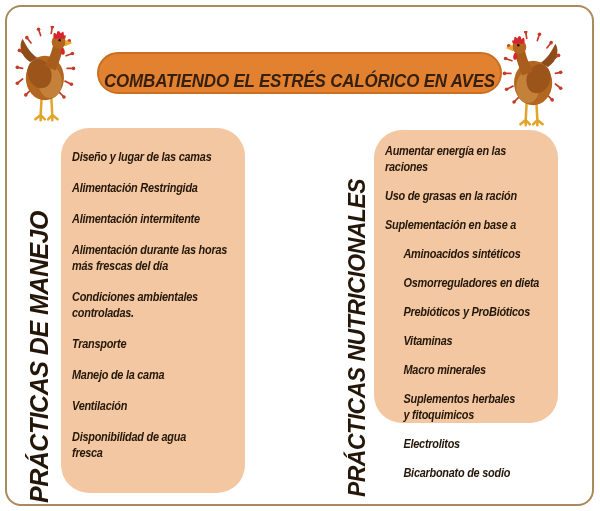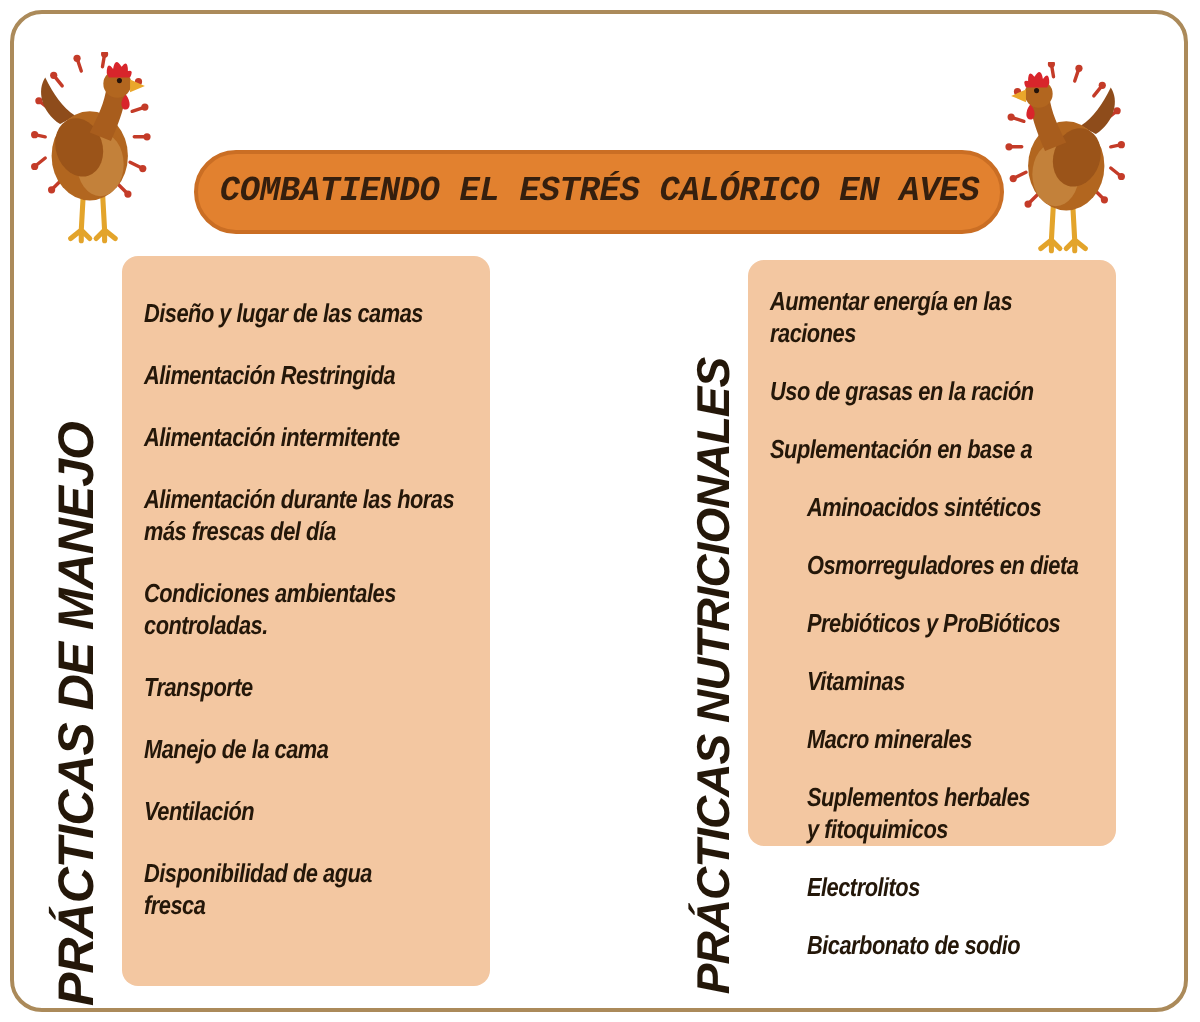--- a/index.html
+++ b/index.html
@@ -7,26 +7,26 @@
     width: 600px; height: 511px; position: relative; overflow: hidden;
     background: #ffffff;
     font-family: "Liberation Sans", sans-serif;
   }
   .frame {
     position: absolute; left: 5px; top: 5px; right: 6px; bottom: 5px;
     border: 2px solid var(--frame-border, #ab8a5a);
     border-radius: 16px;
   }
   .title-pill {
-    position: absolute; left: 97px; top: 75px; width: 405px; height: 42px;
+    position: absolute; left: 97px; top: 52px; width: 405px; height: 42px;
     box-sizing: border-box;
     background: var(--pill-bg, #e2812f);
     border: 2px solid var(--pill-border, #ca6e24);
     border-radius: 21px;
-    display: flex; align-items: center; justify-content: center; font-family: Liberation Mono, monospace;
+    display: flex; align-items: flex-end; justify-content: center;
   }
   .title-pill span {
     font-weight: bold; font-style: italic; font-size: 17.5px;
     letter-spacing: -0.2px; white-space: nowrap;
     color: var(--title-text, #351f0e);
     transform: scaleX(0.97); transform-origin: 50% 50%;
   }
   .vlabel { position: absolute; width: 0; height: 0; }
   .vlabel span {
     position: absolute; left: 0; top: 0; display: inline-block; white-space: nowrap;
@@ -34,21 +34,21 @@
     font-weight: bold; font-style: italic;
     color: var(--text, #241709);
   }
   .vlabel-left  { left: 39px;  top: 357px; }
   .vlabel-left span  { font-size: 25px; letter-spacing: -0.5px; }
   .vlabel-right { left: 357px; top: 338px; }
   .vlabel-right span { font-size: 23px; letter-spacing: -0.5px; }
   .panel {
     position: absolute; box-sizing: border-box;
     background: var(--panel-bg, #f3c7a1);
-    border-radius: 8px;
+    border-radius: 28px;
     display: flex; flex-direction: column;
   }
   .panel-left  { left: 61px;  top: 128px; width: 184px; height: 365px; padding: 21px 6px 10px 11px; gap: 15px; }
   .panel-right { left: 374px; top: 130px; width: 184px; height: 293px; padding: 13px 4px 10px 11px; gap: 13px; }
   .item {
     font-weight: bold; font-style: italic;
     font-size: 13px; line-height: 16px; letter-spacing: -0.3px;
     color: var(--text, #241709);
     white-space: pre;
     transform: scaleX(0.84); transform-origin: 0 50%;

